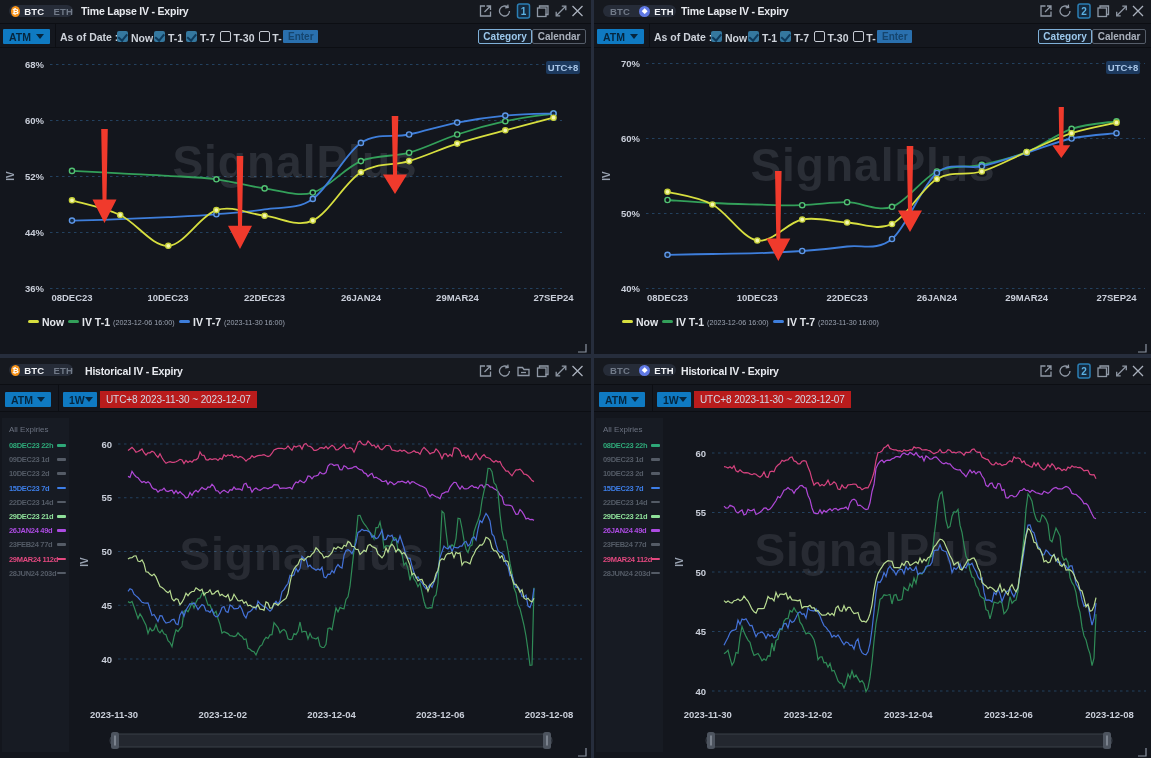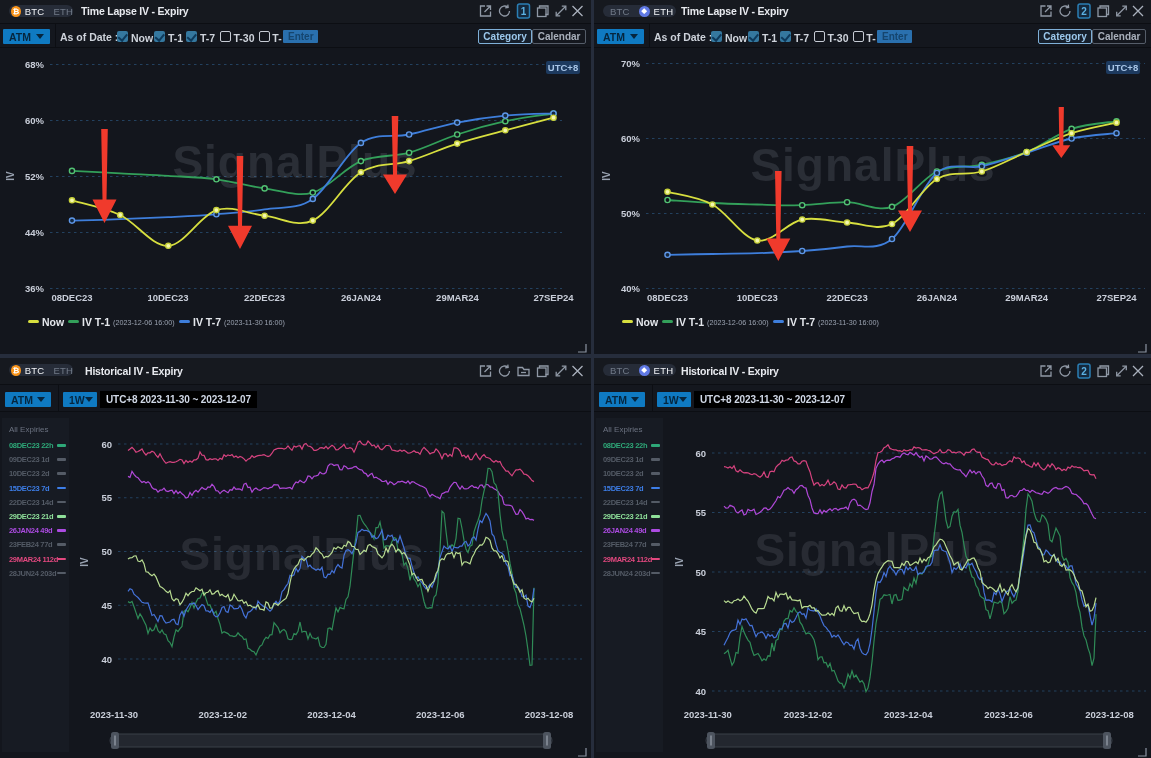--- a/index.html
+++ b/index.html
@@ -1,33 +1,33 @@
 <!DOCTYPE html>
 <html><head><meta charset="utf-8"><style>
 *{margin:0;padding:0;box-sizing:border-box;font-family:"Liberation Sans",sans-serif;}
 html,body{width:1151px;height:758px;background:#262d3c;overflow:hidden;}
 .panel{position:absolute;background:#13161d;overflow:hidden;}
 .hdr{position:absolute;left:0;top:0;right:0;height:23px;background:#16191f;}
 .ctl{position:absolute;left:0;top:23px;right:0;height:25px;background:#14171e;border-top:1px solid #0c0e13;border-bottom:1px solid #0c0e13;}
 .pill{position:absolute;background:#262c38;border-radius:9px;display:flex;align-items:center;height:12px;top:5px;}
-.pill span{font-size:9.5px;font-weight:normal;letter-spacing:0.2px;}
+.pill span{font-size:9.5px;font-weight:bold;letter-spacing:0.2px;}
 .ptitle{position:absolute;font-size:10.5px;font-weight:bold;color:#e8eaef;letter-spacing:-0.2px;}
 .coin{width:11px;height:11px;border-radius:50%;display:flex;align-items:center;justify-content:center;font-size:8px;font-weight:bold;color:#fff;}
 .dd{position:absolute;background:#0f7ac2;color:#06263e;font-size:10.5px;font-weight:bold;display:flex;align-items:center;justify-content:space-between;padding:0 6px;border-radius:1px;}
 .dd .car{width:0;height:0;border-left:4px solid transparent;border-right:4px solid transparent;border-top:5px solid #06263e;}
 .lbl{color:#cdd2da;font-size:10.5px;font-weight:bold;}
 .cb{width:11px;height:11px;border-radius:2px;display:inline-block;vertical-align:middle;}
 .cbc{background:#35789f;position:relative;}
 .cbc:after{content:"";position:absolute;left:3px;top:0.5px;width:3.5px;height:6.5px;border:solid #0e3a5c;border-width:0 2px 2px 0;transform:rotate(40deg);}
 .cbu{background:transparent;border:1.5px solid #c6cbd4;}
 .cbl{color:#ced3db;font-size:10.5px;font-weight:bold;margin:0 6px 0 4px;vertical-align:middle;}
 .seg{position:absolute;display:flex;font-size:10px;font-weight:bold;}
 .seg div{padding:0 4.5px;border:1px solid #555d69;color:#a9b0bb;height:15px;display:flex;align-items:center;border-radius:2px;}
 .seg div.on{border-color:#7fb0d8;color:#9cc8ec;background:rgba(50,110,170,0.10);}
-.chip{position:absolute;background:#000000;color:#d0d8e6;font-size:10px;font-weight:bold;display:flex;align-items:center;padding:0 6px;letter-spacing:-0.1px;}
+.chip{position:absolute;background:#b91c1c;color:#d0d8e6;font-size:10px;font-weight:normal;display:flex;align-items:center;padding:0 6px;letter-spacing:-0.1px;}
 svg{position:absolute;left:0;top:0;}
 .enterbox{background:#2a70ae;color:#15456e;font-size:10px;font-weight:bold;display:inline-flex;align-items:center;padding:0 5px;height:13px;vertical-align:middle;border-radius:1px;}
 </style></head><body>
 <div class="panel" style="left:0px;top:0px;width:591px;height:354px;">
     <svg width="591" height="354" viewBox="0 0 591 354">
       <line x1="50" y1="64.5" x2="562" y2="64.5" stroke="#23415f" stroke-width="1" stroke-dasharray="2.5 3.5"></line>
       <text x="44" y="68.0" font-size="9.5" fill="#c9ced9" text-anchor="end" font-weight="bold">68%</text>
       <line x1="50" y1="120.5" x2="562" y2="120.5" stroke="#23415f" stroke-width="1" stroke-dasharray="2.5 3.5"></line>
       <text x="44" y="124.0" font-size="9.5" fill="#c9ced9" text-anchor="end" font-weight="bold">60%</text>
       <line x1="50" y1="176.5" x2="562" y2="176.5" stroke="#23415f" stroke-width="1" stroke-dasharray="2.5 3.5"></line>

